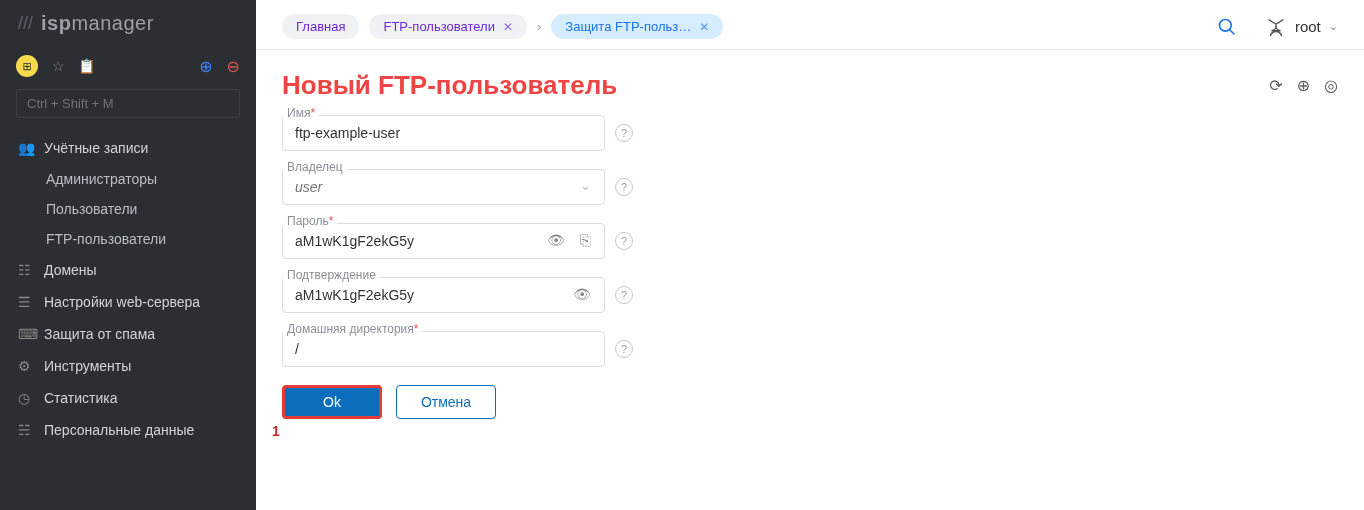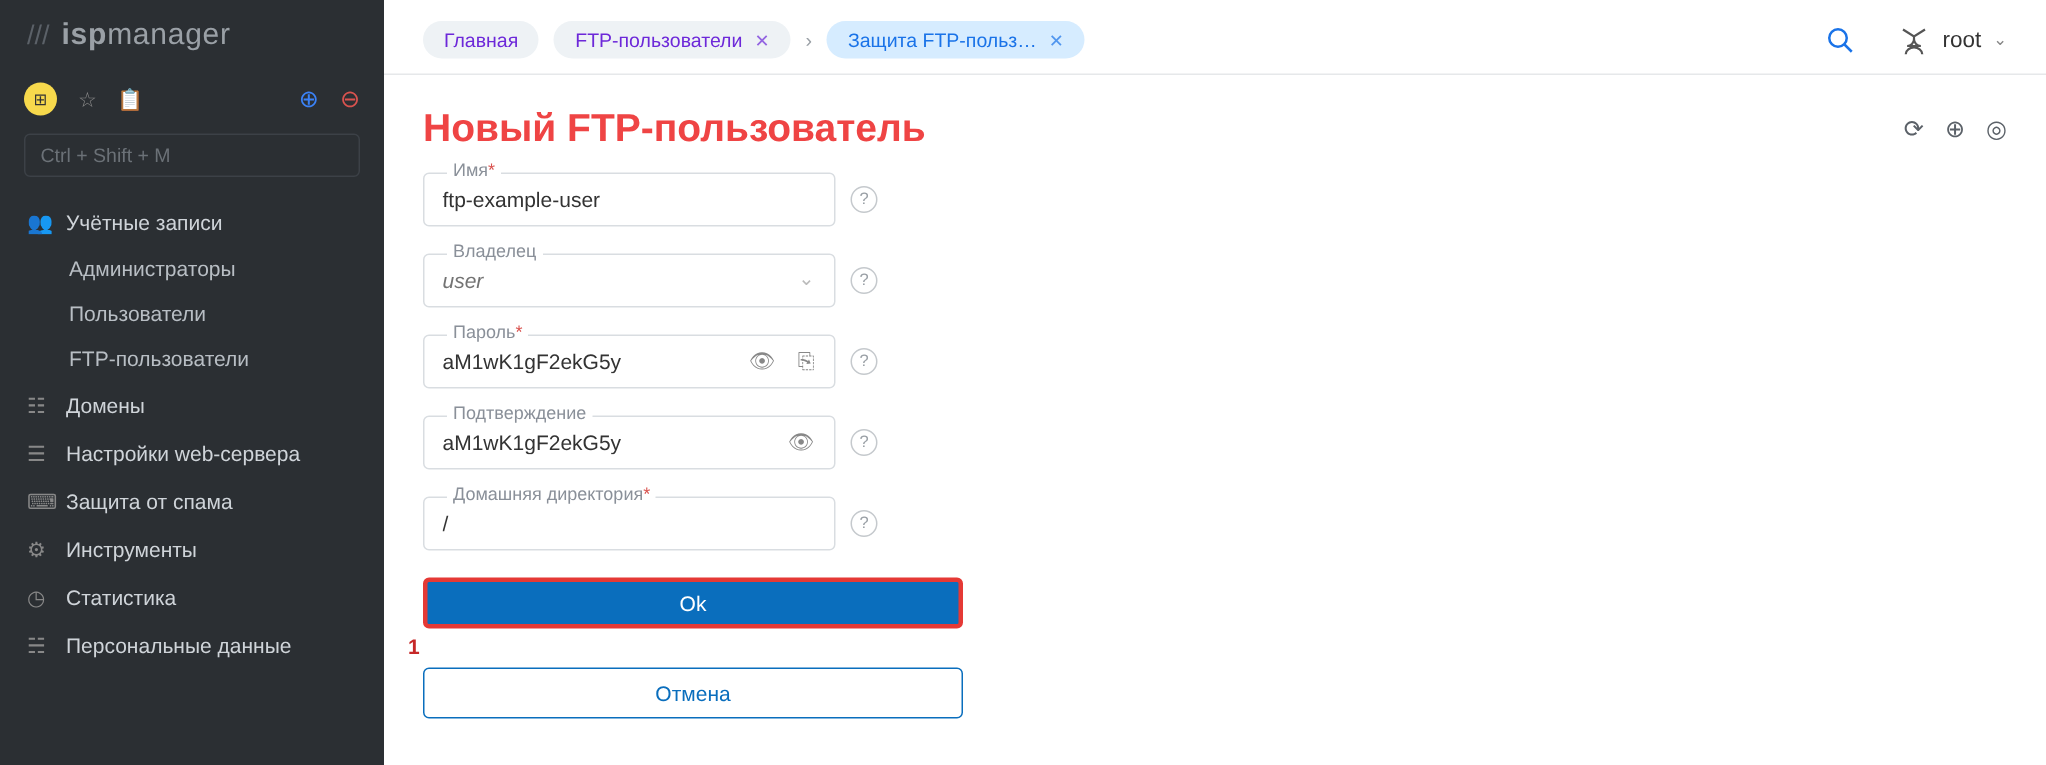--- a/index.html
+++ b/index.html
@@ -35,31 +35,31 @@
 .topbar-ico { color: #5b6168; margin-left: 18px; cursor: pointer; }
 .user-box { display: flex; align-items: center; gap: 8px; color: #333; font-size: 15px; margin-left: 18px; cursor: pointer; text-align: right; }
 
 .content { padding: 20px 26px; position: relative; }
 .page-head { display: flex; align-items: center; }
 .page-title { font-size: 26px; font-weight: 600; color: #ef4444; }
 .page-icons { margin-left: auto; display: flex; gap: 14px; color: #5b6168; font-size: 16px; }
 
 .form { margin-top: 14px; width: 360px; }
 .field-wrap { position: relative; margin-bottom: 18px; }
-.field-label { position: absolute; top: -9px; left: 16px; background: #fff; padding: 0 4px; font-size: 12px; color: #8a9099; }
+.field-label { position: absolute; top: -9px; left: 1px; background: #fff; padding: 0 4px; font-size: 12px; color: #8a9099; }
 .field-label .req { color: #d9534f; }
-.field-input { width: 275px; height: 36px; border: 1px solid #d9dde1; border-radius: 4px; padding: 6px 12px; font-size: 14px; color: #333; }
+.field-input { width: 323px; height: 36px; border: 1px solid #d9dde1; border-radius: 4px; padding: 6px 12px; font-size: 14px; color: #333; }
 .field-input[disabled] { background: #fff; color: #737373; font-style: italic; }
 .field-row { display: flex; align-items: center; }
 .help-ico { margin-left: 10px; width: 18px; height: 18px; border: 1px solid #c5c9cd; border-radius: 50%; color: #9aa0a6; font-size: 11px; display: flex; align-items: center; justify-content: center; cursor: pointer; }
 .inline-ico { position: absolute; right: 40px; top: 9px; color: #888; font-size: 14px; cursor: pointer; }
 .inline-ico.second { right: 14px; }
 .select-caret { position: absolute; right: 14px; top: 9px; color: #bbb; font-size: 13px; }
 
-.button-row { display: flex; gap: 26px; margin-top: 12px; position: relative; flex-direction: column; }
+.button-row { display: flex; gap: 14px; margin-top: 12px; position: relative; }
 .btn { min-width: 100px; height: 34px; border-radius: 4px; font-size: 14px; cursor: pointer; display: flex; align-items: center; justify-content: center; }
 .btn-primary { background: #0a6ebd; color: #fff; border: 3px solid #e53935; outline: none; }
 .btn-secondary { background: #fff; color: #0a6ebd; border: 1px solid #0a6ebd; }
 .annotation-num { position: absolute; left: -10px; top: 38px; color: #c62828; font-weight: 700; font-size: 14px; }
 svg { display: block; }
 </style>
 </head>
 <body>
 
 <div class="sidebar">

